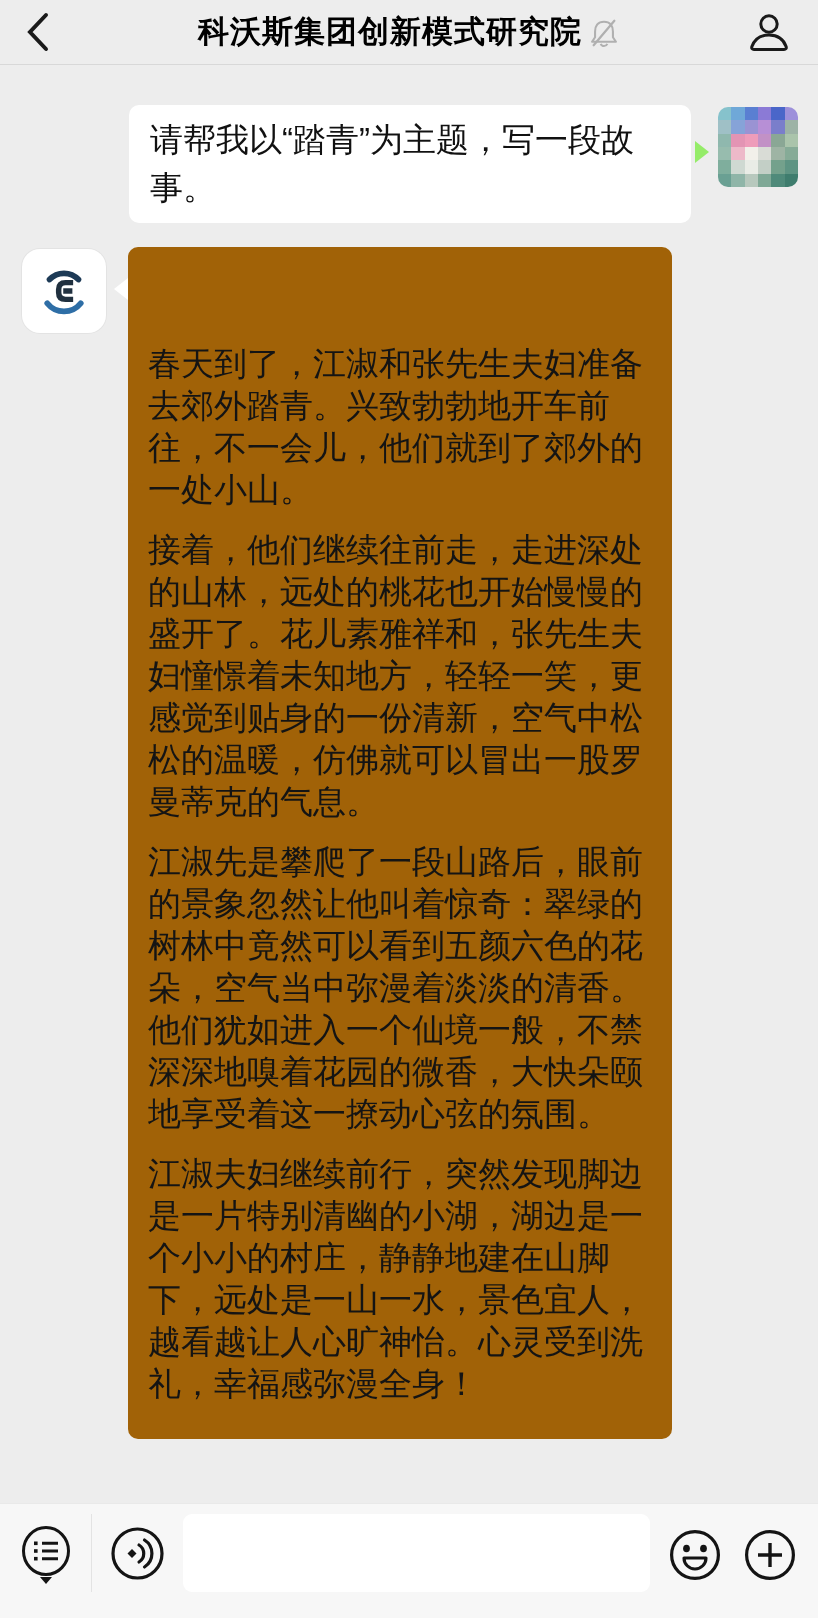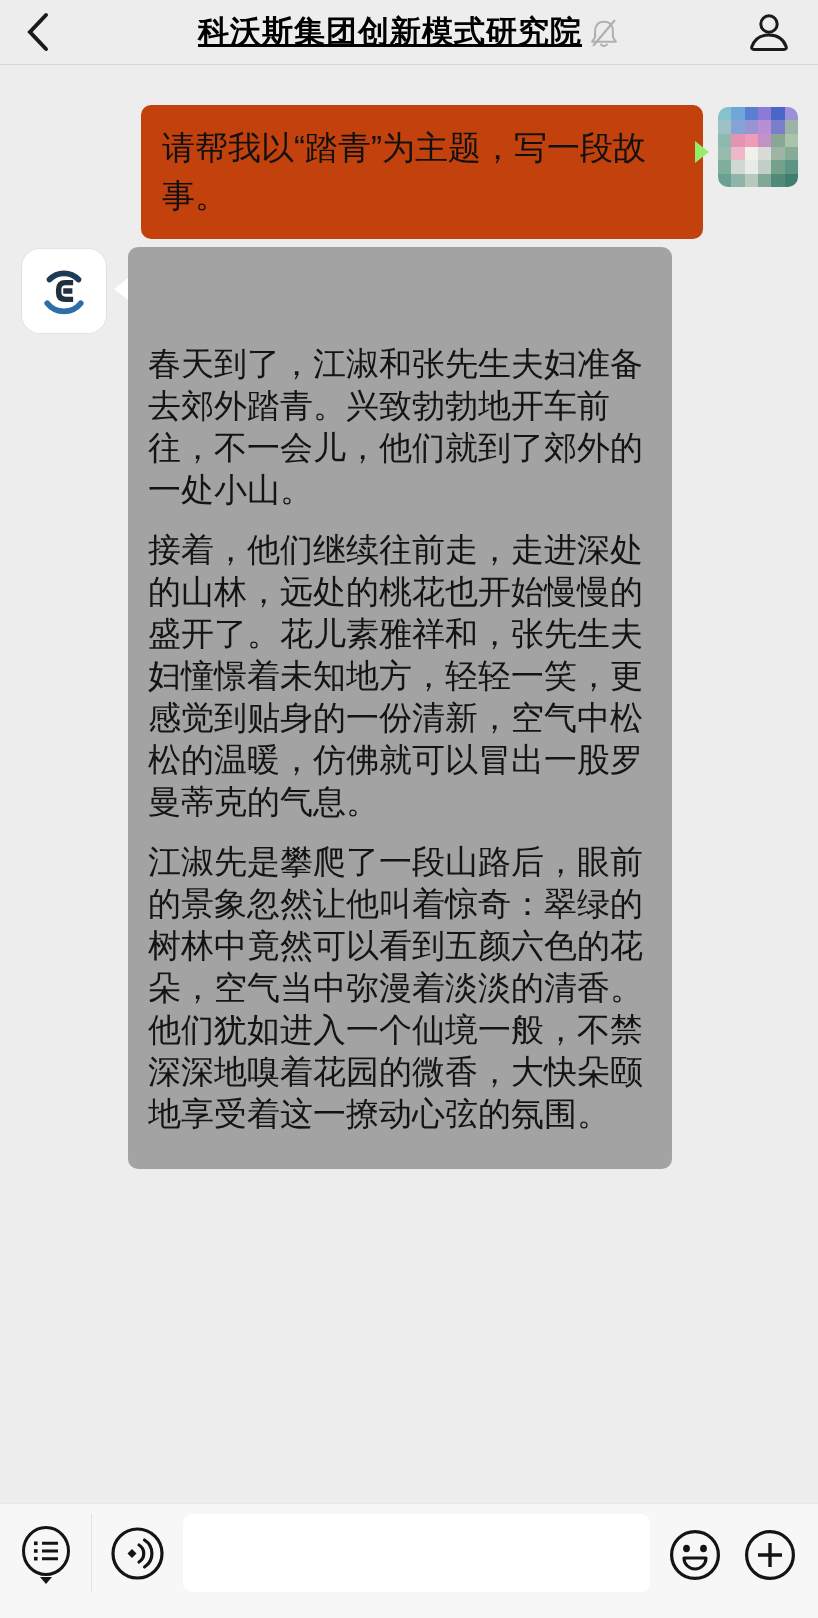--- a/index.html
+++ b/index.html
@@ -9,33 +9,33 @@
     -webkit-font-smoothing:antialiased;
   }
   
   .header{
     position:absolute;top:0;left:0;width:818px;height:64px;
     background:#ededed;border-bottom:1px solid #d8d8d8;z-index:10;
   }
   .back-btn{position:absolute;left:20px;top:10px;width:36px;height:44px;cursor:pointer;}
   .header-title-wrap{
     position:absolute;left:0;right:0;top:0;height:64px;
-    display:flex;align-items:center;justify-content:center;gap:6px;text-decoration:underline;
+    display:flex;align-items:center;justify-content:center;gap:6px;
   }
   .header-title{
     font-size:31px;font-weight:600;color:#000;letter-spacing:1px;white-space:nowrap;
   }
   .bell-icon{width:32px;height:34px;margin-top:2px;}
   .contact-btn{position:absolute;right:26px;top:12px;width:46px;height:42px;cursor:pointer;}
   
   .chat{position:absolute;top:64px;left:0;width:818px;height:1439px;background:#ededed;}
   
   .sent-bubble{
-    position:absolute;left:141px;top:41px;width:562px;box-sizing:border-box;
-    background:#c2410c;border-radius:10px;padding:19px 21px;
+    position:absolute;left:129px;top:41px;width:562px;box-sizing:border-box;
+    background:#ffffff;border-radius:10px;padding:11px 21px;
     font-size:33px;line-height:48px;color:#111;letter-spacing:0;
   }
   .sent-tail{
     position:absolute;left:695px;top:77px;width:0;height:0;
     border-top:11px solid transparent;border-bottom:11px solid transparent;
     border-left:14px solid #95ec69;
   }
   .sent-avatar{
     position:absolute;left:718px;top:43px;width:80px;height:80px;border-radius:10px;
     overflow:hidden;display:grid;grid-template-columns:repeat(6,1fr);grid-template-rows:repeat(6,1fr);
@@ -48,21 +48,21 @@
     background:#ffffff;display:flex;align-items:center;justify-content:center;
     box-shadow:0 0 0 1px rgba(0,0,0,0.04);cursor:pointer;
   }
   .recv-tail{
     position:absolute;left:114px;top:214px;width:0;height:0;
     border-top:11px solid transparent;border-bottom:11px solid transparent;
     border-right:14px solid #ffffff;
   }
   .recv-bubble{
     position:absolute;left:128px;top:183px;width:544px;box-sizing:border-box;
-    background:#a3a3a3;border-radius:10px;padding:96px 16px 34px 20px;
+    background:#a16207;border-radius:10px;padding:96px 16px 34px 20px;
     font-size:33px;line-height:42px;color:#141414;
   }
   .recv-bubble p{margin:0 0 18px 0;word-break:break-all;}
   .recv-bubble p:last-child{margin-bottom:0;}
   
   .input-bar{
     position:absolute;left:0;top:1503px;width:818px;height:115px;
     background:#f7f7f7;z-index:20;border-top:1px solid #e9e9e9;
   }
   .icon-btn{position:absolute;cursor:pointer;}
@@ -153,20 +153,21 @@
       <path d="M54 31 H44 Q35 31 35 40 V44 Q35 53 44 53 H54" fill="none" stroke="#20303f" stroke-width="7.2"></path>
       <path d="M53 42 H41" fill="none" stroke="#20303f" stroke-width="7.2"></path>
     </svg>
   </div>
   <div class="recv-tail"></div>
   <div class="recv-bubble">
     <div class="story">
         <p>春天到了，江淑和张先生夫妇准备去郊外踏青。兴致勃勃地开车前往，不一会儿，他们就到了郊外的一处小山。</p>
         <p>接着，他们继续往前走，走进深处的山林，远处的桃花也开始慢慢的盛开了。花儿素雅祥和，张先生夫妇憧憬着未知地方，轻轻一笑，更感觉到贴身的一份清新，空气中松松的温暖，仿佛就可以冒出一股罗曼蒂克的气息。</p>
         <p>江淑先是攀爬了一段山路后，眼前的景象忽然让他叫着惊奇：翠绿的树林中竟然可以看到五颜六色的花朵，空气当中弥漫着淡淡的清香。他们犹如进入一个仙境一般，不禁深深地嗅着花园的微香，大快朵颐地享受着这一撩动心弦的氛围。</p>
+        <p>江淑夫妇继续前行，突然发现脚边是一片特别清幽的小湖，湖边是一个小小的村庄，静静地建在山脚下，远处是一山一水，景色宜人，越看越让人心旷神怡。心灵受到洗礼，幸福感弥漫全身！</p>
       </div>
   </div>
 </div>
 
 <div class="input-bar">
   <div class="icon-btn menu-btn">
     <svg viewBox="0 0 50 62">
       <ellipse cx="25" cy="25" rx="22.5" ry="23.5" fill="none" stroke="#141414" stroke-width="3"></ellipse>
       <rect x="13" y="15.5" width="3.6" height="3.6" fill="#141414"></rect>
       <rect x="13" y="23.2" width="3.6" height="3.6" fill="#141414"></rect>

